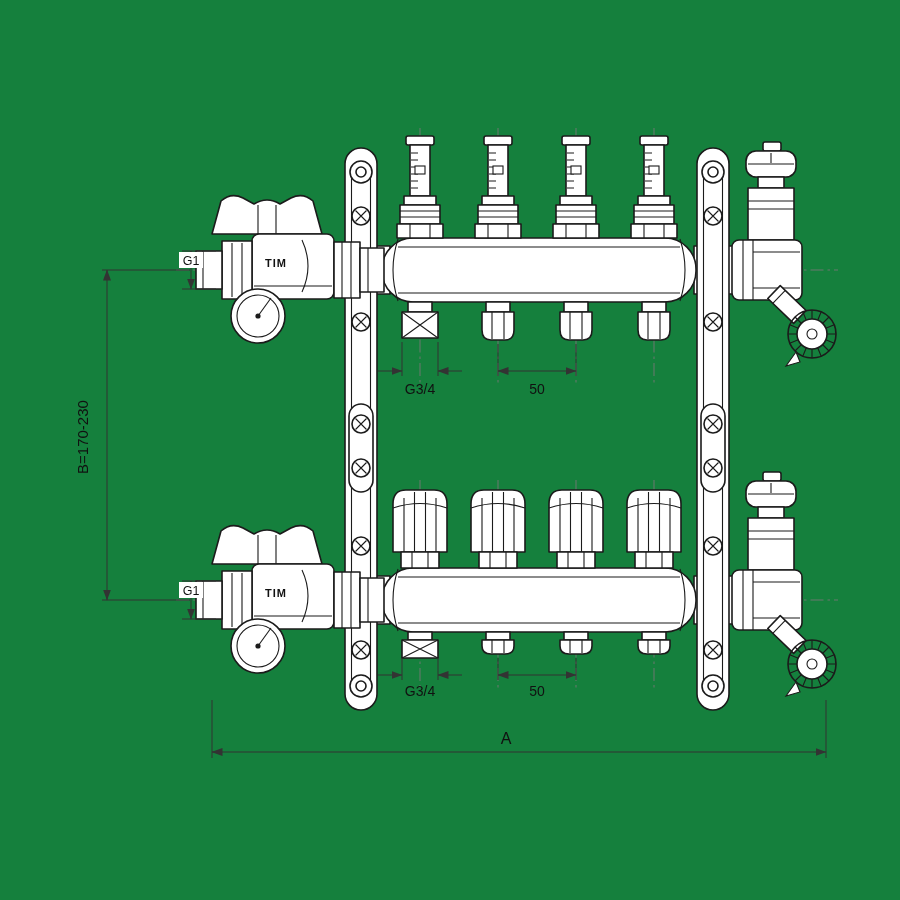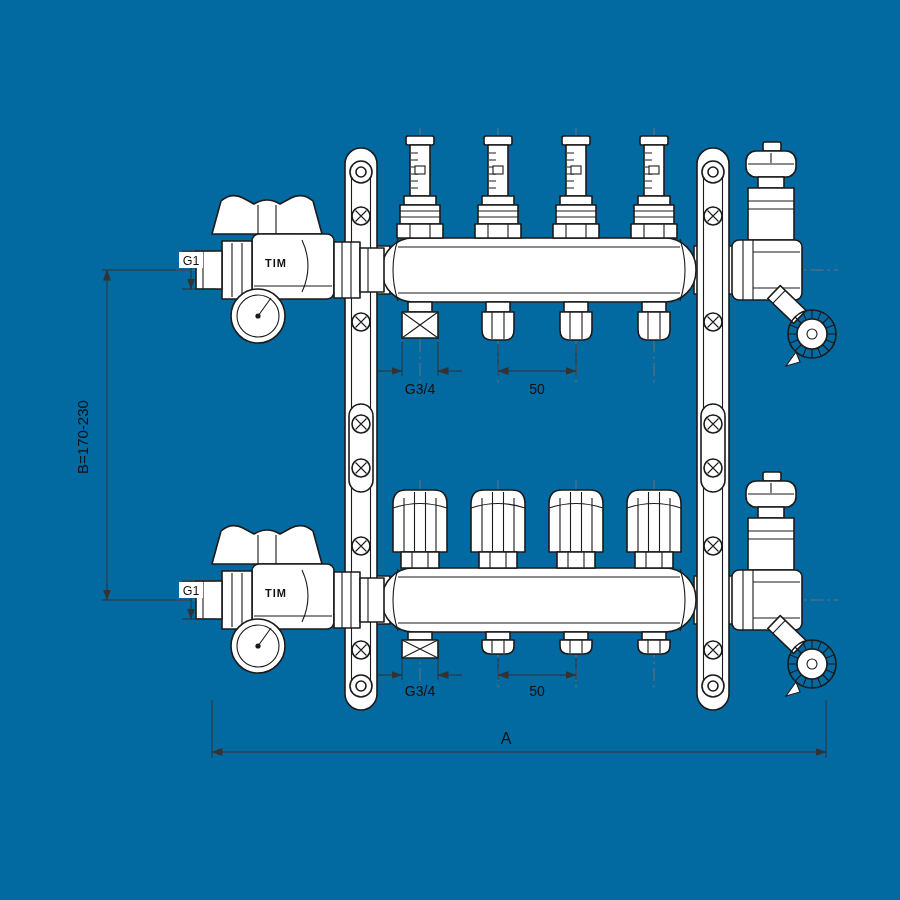--- a/index.html
+++ b/index.html
@@ -1,16 +1,16 @@
 <!DOCTYPE html>
 <html><head>
 <meta charset="utf-8">
 <style>
   html,body{margin:0;padding:0;background:#fff;}
-  .page{width:900px;height:900px;background:#0369a1;position:relative;overflow:hidden;}
+  .page{width:900px;height:900px;background:#15803d;position:relative;overflow:hidden;}
   svg{display:block;}
   .part{fill:#fff;stroke:#1b1b1b;stroke-width:1.6;stroke-linejoin:round;}
   .part2{fill:#fff;stroke:#1b1b1b;stroke-width:1.1;}
   .ln2{fill:none;stroke:#1b1b1b;stroke-width:1.1;}
   .cl{fill:none;stroke:#777;stroke-width:0.9;stroke-dasharray:13 4 2.5 4;}
   .dim{fill:none;stroke:#333;stroke-width:1;}
   .txt text{font-family:"Liberation Sans",sans-serif;font-size:14px;fill:#111;text-anchor:middle;}
   .txt .brand{font-size:11px;font-weight:bold;letter-spacing:1px;}
   .txt .big{font-size:16px;}
   .txt .small{font-size:12.5px;}

